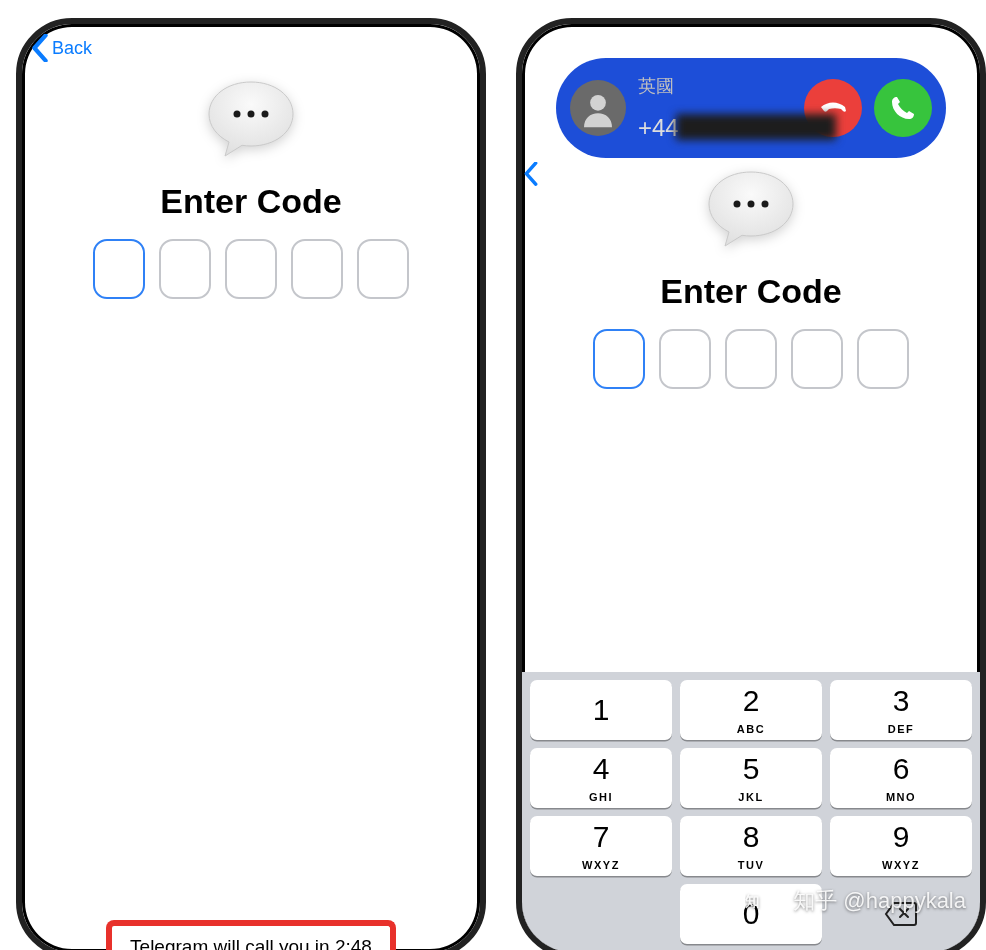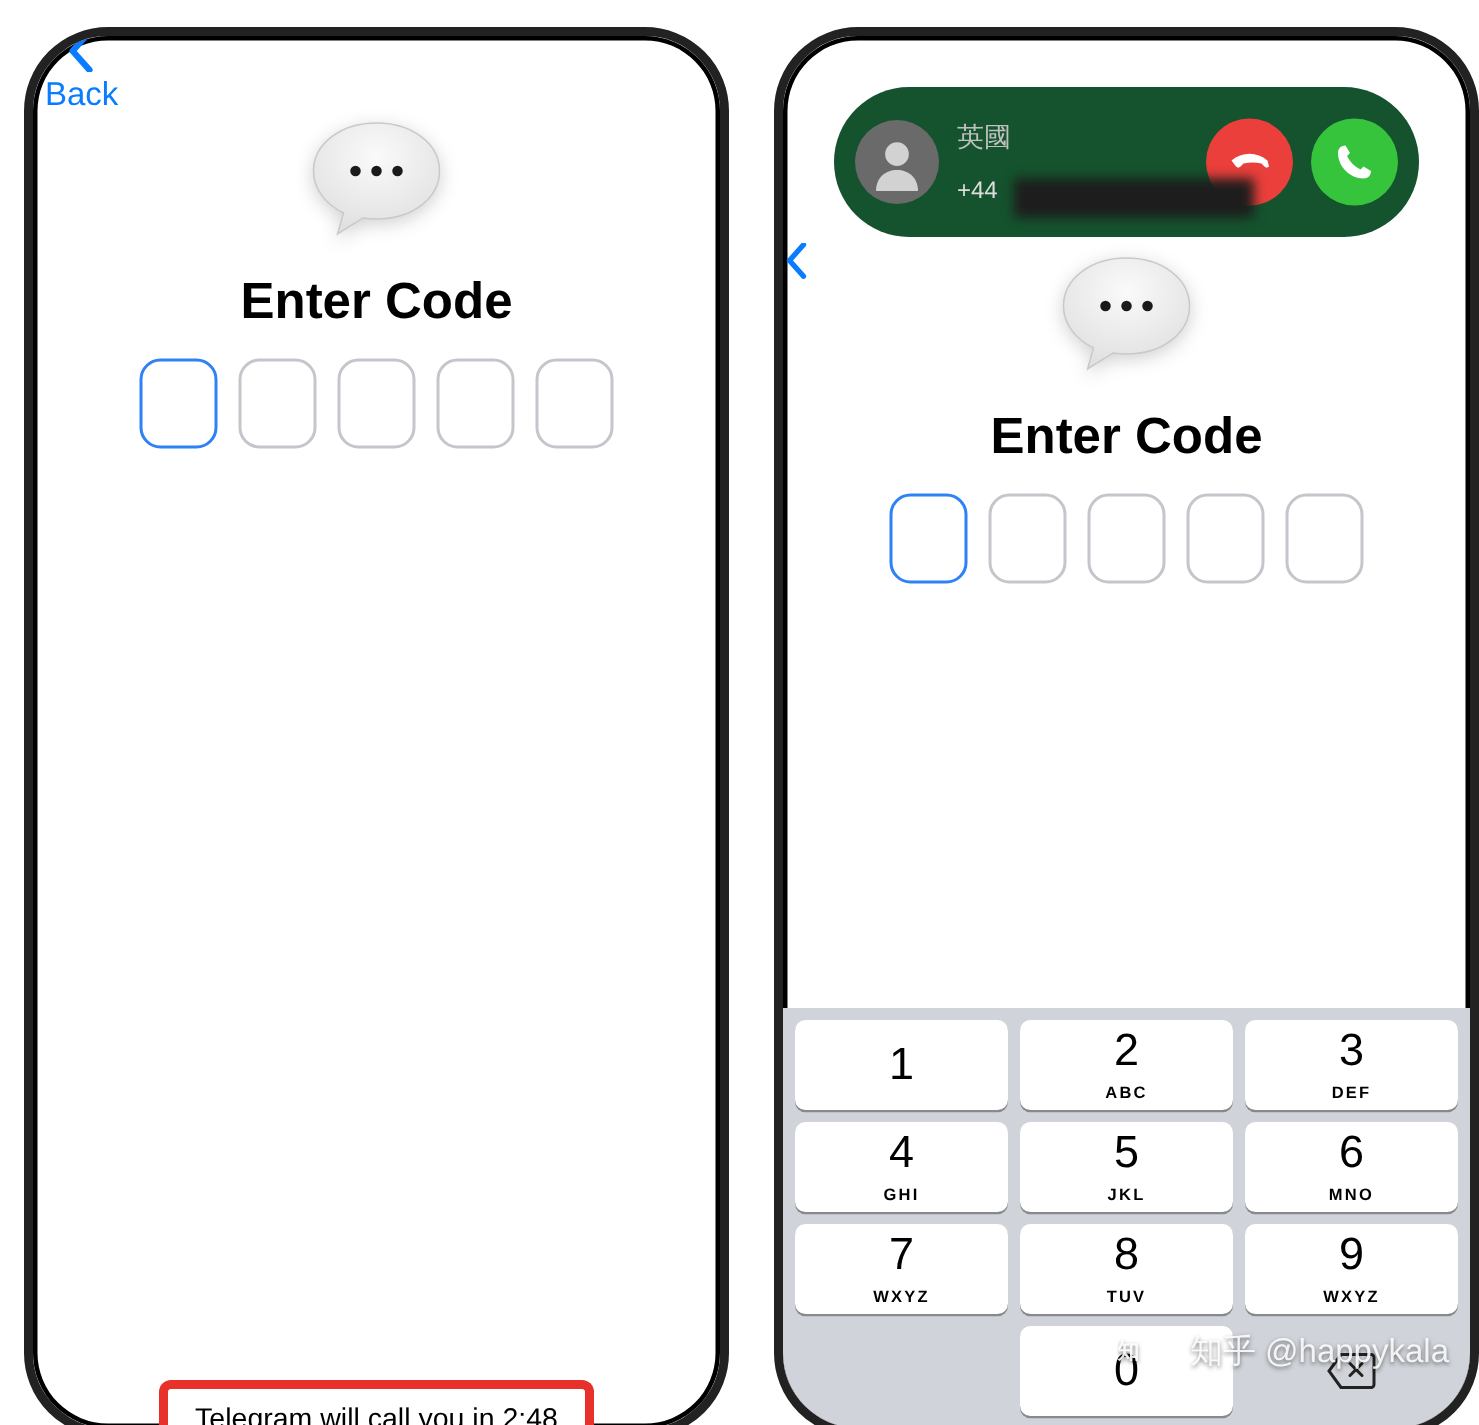--- a/index.html
+++ b/index.html
@@ -53,38 +53,38 @@
       border-radius: 26px;
     }
     
     .call-island {
       position: absolute;
       left: 50%;
       transform: translateX(-50%);
       top: 34px;
       width: 390px;
       height: 100px;
-      background: #14532d;
+      background: #1d4ed8;
       border-radius: 52px;
       display: flex;
       align-items: center;
       padding: 0 14px;
       gap: 12px;
       z-index: 20;
     }
     .call-avatar {
       width: 56px; height: 56px;
       border-radius: 50%;
       background: #6a6a6a;
       display: flex; align-items: center; justify-content: center;
     }
     .call-avatar svg { width: 42px; height: 42px; }
     .call-info { flex: 1; color: #fff; }
     .call-name { font-size: 18px; color: #bfbfbf; font-weight: 500; }
-    .call-number { font-size: 16px; color: #ddd; margin-top: 16px; position: relative; display: inline-block; }
+    .call-number { font-size: 24px; color: #ddd; margin-top: 16px; position: relative; display: inline-block; }
     .call-number-blur {
       position: absolute; left: 38px; top: 0; width: 160px; height: 26px;
       background: #1d1d1d; filter: blur(4px);
     }
     .call-btn {
       width: 58px; height: 58px; border-radius: 50%;
       display: flex; align-items: center; justify-content: center;
       flex-shrink: 0;
     }
     .call-btn-decline { background: #eb3f3b; }
@@ -94,23 +94,22 @@
     .nav {
       height: 48px;
       display: flex;
       align-items: center;
       padding: 0 8px;
     }
     .back-btn {
       display: flex;
       align-items: center;
       color: #0a7cff;
-      font-size: 22px;
+      font-size: 18px;
       gap: 2px;
-      flex-direction: column;
     }
     .back-btn svg { width: 20px; height: 28px; }
     
     .content { text-align: center; padding: 0 24px; }
     .chat-icon-wrap {
       display: flex;
       justify-content: center;
       margin-top: 4px;
       margin-bottom: 20px;
     }

